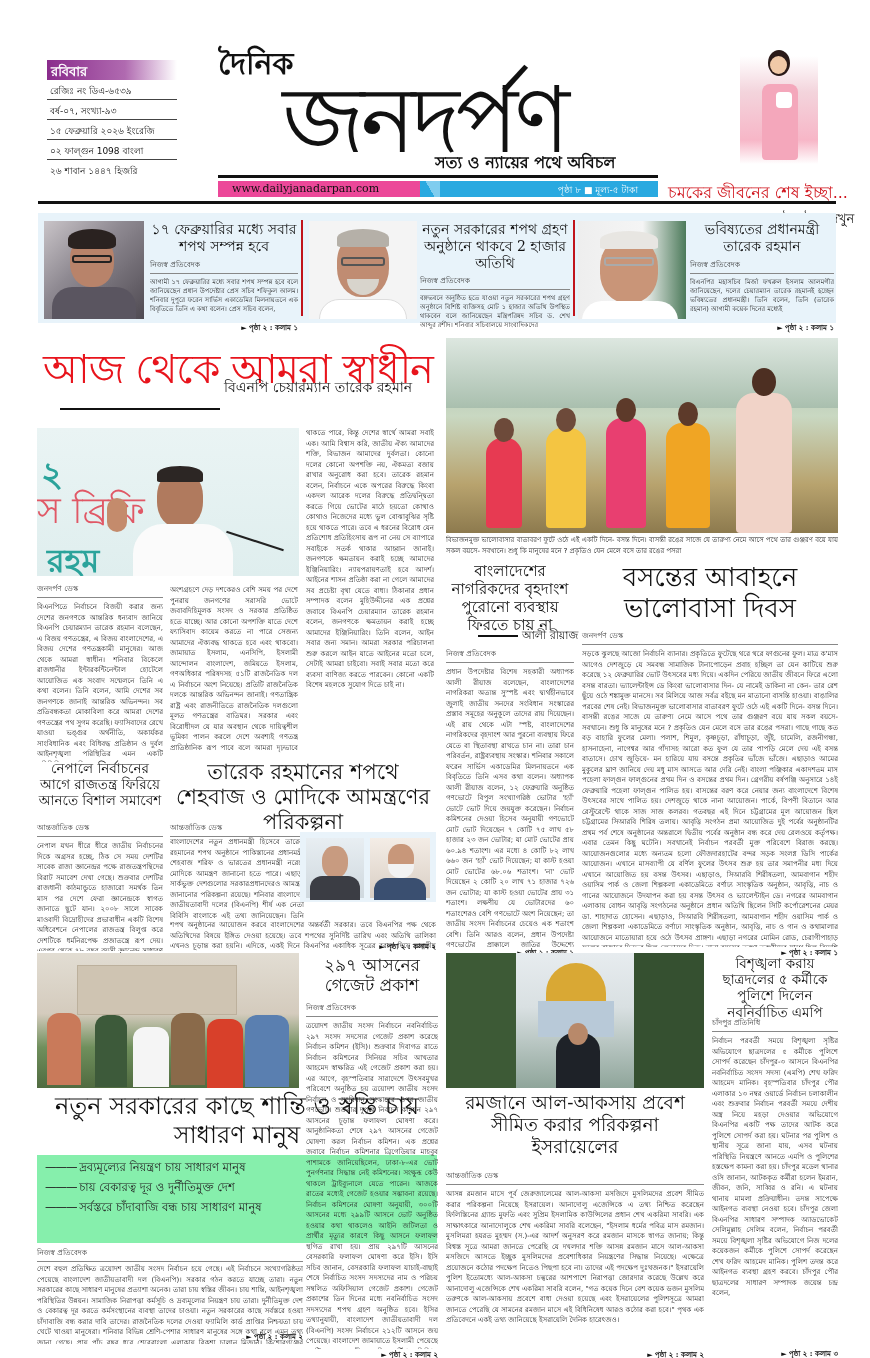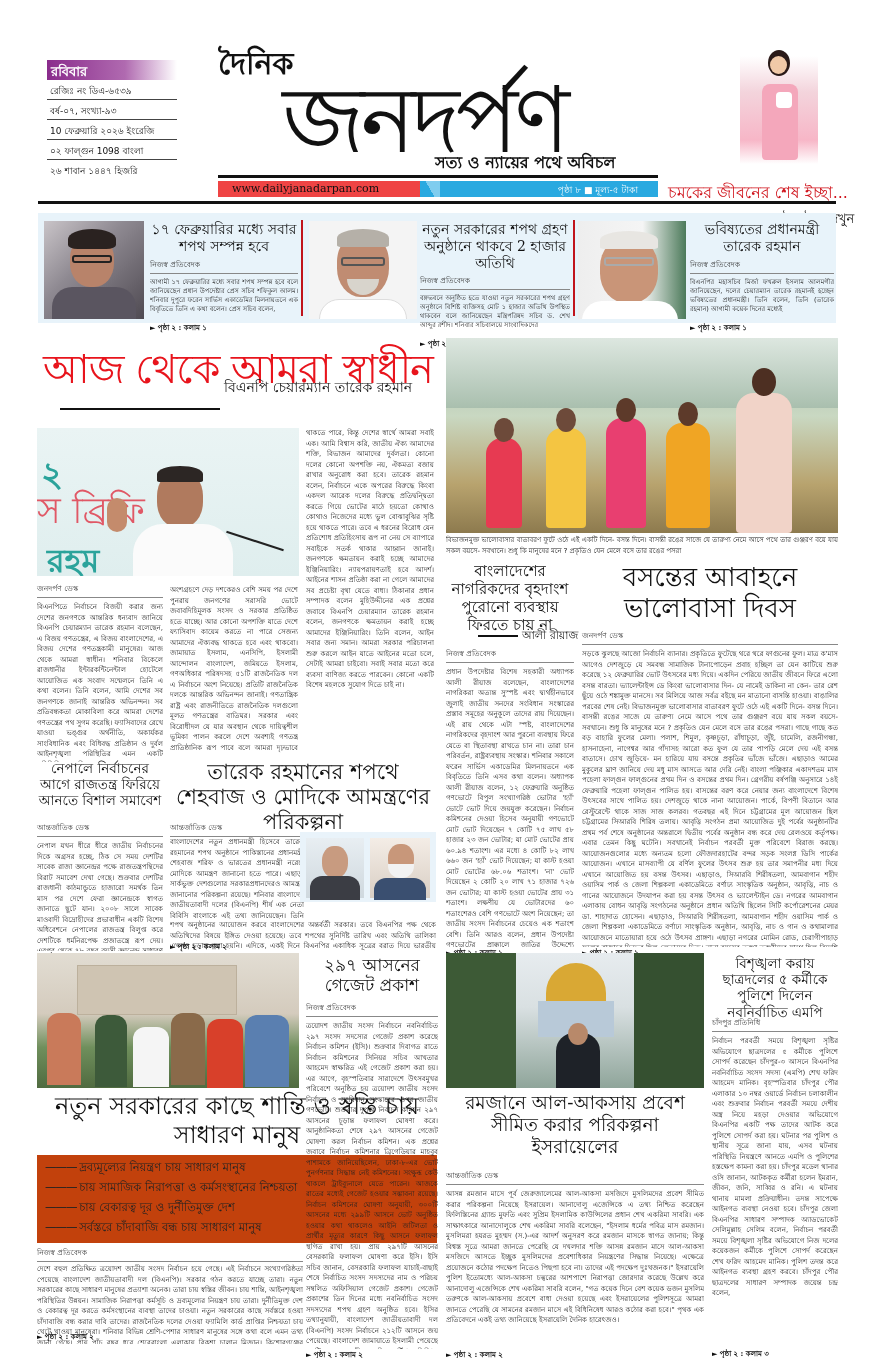--- a/index.html
+++ b/index.html
@@ -1,42 +1,42 @@
 <!DOCTYPE html>
 <html><head>
 <meta charset="utf-8">
 <style>
 *{box-sizing:border-box;margin:0;padding:0}
 body{width:870px;height:1358px;background:#fff;font-family:"DejaVu Sans",sans-serif;color:#111;position:relative;overflow:hidden}
 .abs{position:absolute}
 .body-text{font-size:7px;line-height:10.5px;color:#222;text-align:justify;overflow:hidden}
 .byline{font-size:7.5px;color:#333;border-bottom:1px solid #888;padding-bottom:2px;margin-bottom:4px}
-.cont{font-size:7px;font-weight:bold;text-align:left;color:#111}
+.cont{font-size:7px;font-weight:bold;text-align:right;color:#111}
 .head{font-family:"DejaVu Serif",serif;text-align:center;color:#111;line-height:1.2}
 .photo{position:absolute;overflow:hidden}
 
 .dayband{background:linear-gradient(90deg,#8a2c8c,#b06ab0 60%,#fff);color:#fff;font-weight:bold;font-size:13px;padding:2px 4px;height:20px}
 .infoline{font-size:9px;padding:4px 3px;border-bottom:1.5px solid #444;height:20px;white-space:nowrap}
 .logo-small{font-family:"DejaVu Serif",serif;font-size:30px;font-weight:bold}
 .logo-big{font-family:"DejaVu Sans",sans-serif;font-size:92px;font-weight:400;letter-spacing:-4px;line-height:90px}
-.urlbar{background:#ef4444;height:16px;color:#111;font-family:"DejaVu Serif",serif;font-size:11px;padding:1px 14px}
+.urlbar{background:#ec4899;height:16px;color:#111;font-family:"DejaVu Serif",serif;font-size:11px;padding:1px 14px}
 .pricebar{background:#29a9e0;height:16px;color:#fff;font-size:9px;padding:2px 20px;text-align:right}
 .teaser-row{background:#e8f3fa}
 .teaser-h{font-size:14px}
 .sub-bullets div{font-size:11.5px;line-height:20px;color:#222}
 .red-h{color:#e8141c;font-family:"DejaVu Serif",serif;font-size:40px;font-weight:normal;letter-spacing:-1px}
 </style>
 </head>
 <body>
 
 <div class="abs" style="left:47px;top:60px;width:130px">
   <div class="dayband">রবিবার</div>
   <div class="infoline">রেজিঃ নং ডিএ-৬৫৩৯</div>
   <div class="infoline">বর্ষ-০৭, সংখ্যা-৯৩</div>
-  <div class="infoline">10 ফেব্রুয়ারি ২০২৬ ইংরেজি</div>
+  <div class="infoline">১৫ ফেব্রুয়ারি ২০২৬ ইংরেজি</div>
   <div class="infoline">০২ ফাল্গুন 1098 বাংলা</div>
   <div class="infoline" style="border-bottom:none">২৬ শাবান ১৪৪৭ হিজরি</div>
 </div>
 
 <div class="abs logo-small" style="left:218px;top:40px">দৈনিক</div>
 <div class="abs logo-big" style="left:214px;top:76px;width:420px;text-align:center">জনদর্পণ</div>
 <div class="abs" style="left:435px;top:150px;font-family:'DejaVu Serif',serif;font-size:16px;font-weight:bold">সত্য ও ন্যায়ের পথে অবিচল</div>
 <div class="abs" style="left:218px;top:175px;width:440px;height:3px;background:#111"></div>
 <div class="abs urlbar" style="left:218px;top:181px;width:210px">www.dailyjanadarpan.com</div>
 <div class="abs" style="left:420px;top:181px;width:20px;height:16px;background:linear-gradient(60deg,#29a9e0 50%,#7fcdef 50%)"></div>
@@ -179,23 +179,22 @@
   <div style="position:absolute;left:40px;top:12px;width:160px;height:50px;background:#cfc4b2;border:1px solid #bcb09c"></div>
   <div style="position:absolute;left:10px;top:60px;width:34px;height:72px;background:#c97a5a;border-radius:12px 12px 0 0"></div>
   <div style="position:absolute;left:58px;top:62px;width:32px;height:72px;background:#3d5a3a;border-radius:12px 12px 0 0"></div>
   <div style="position:absolute;left:96px;top:74px;width:36px;height:60px;background:#f5f5f5;border-radius:12px 12px 0 0"></div>
   <div style="position:absolute;left:134px;top:60px;width:34px;height:72px;background:#8a6a4a;border-radius:12px 12px 0 0"></div>
   <div style="position:absolute;left:170px;top:66px;width:36px;height:70px;background:#d8402a;border-radius:12px 12px 0 0"></div>
   <div style="position:absolute;left:208px;top:62px;width:44px;height:72px;background:#5a7fb0;border-radius:12px 12px 0 0"></div>
 </div>
 
 <div class="abs head" style="left:37px;top:1092px;width:400px;font-size:24px">নতুন সরকারের কাছে শান্তি ও স্বস্তি চায় সাধারণ মানুষ</div>
-<div class="abs sub-bullets" style="left:37px;top:1155px;width:400px;height:88px;background:#c2410c;padding:2px 8px">
+<div class="abs sub-bullets" style="left:37px;top:1155px;width:400px;height:88px;background:#86efac;padding:2px 8px">
   <div><span style="letter-spacing:-1px">——— </span><span>দ্রব্যমূল্যের নিয়ন্ত্রণ চায় সাধারণ মানুষ</span></div>
-  <div><span style="letter-spacing:-1px">——— </span><span>চায় সামাজিক নিরাপত্তা ও কর্মসংস্থানের নিশ্চয়তা</span></div>
   <div><span style="letter-spacing:-1px">——— </span><span>চায় বেকারত্ব দূর ও দুর্নীতিমুক্ত দেশ</span></div>
   <div><span style="letter-spacing:-1px">——— </span><span>সর্বস্তরে চাঁদাবাজি বন্ধ চায় সাধারণ মানুষ</span></div>
 </div>
 <div class="abs" style="left:37px;top:1247px;width:266px">
   <div class="byline">নিজস্ব প্রতিবেদক</div>
 </div>
 <div class="abs body-text" style="left:37px;top:1264px;width:266px;height:80px">দেশে বহুল প্রতিক্ষিত ত্রয়োদশ জাতীয় সংসদ নির্বাচন হয়ে গেছে। এই নির্বাচনে সংখ্যাগরিষ্ঠতা পেয়েছে বাংলাদেশ জাতীয়তাবাদী দল (বিএনপি)। সরকার গঠন করতে যাচ্ছে তারা। নতুন সরকারের কাছে সাধারণ মানুষের প্রত্যাশা অনেক। তারা চায় স্বস্তির জীবন। চায় শান্তি, আইনশৃঙ্খলা পরিস্থিতির উন্নয়ন। সামাজিক নিরাপত্তা কর্মসূচি ও দ্রব্যমূল্যের নিয়ন্ত্রণ চায় তারা। দুর্নীতিমুক্ত দেশ ও বেকারত্ব দূর করতে কর্মসংস্থানের ব্যবস্থা তাদের চাওয়া। নতুন সরকারের কাছে সর্বস্তরে হওয়া চাঁদাবাজি বন্ধ করার দাবি তাদের। রাজনৈতিক দলের দেওয়া ফ্যামিলি কার্ড প্রাপ্তির নিশ্চয়তা চায় খেটে খাওয়া মানুষেরা। শনিবার বিভিন্ন শ্রেণি-পেশার সাধারণ মানুষের সঙ্গে কথা বলে এমন তথ্য জানা গেছে। প্রায় পাঁচ বছর ধরে শেরেবাংলা এলাকায় রিকশা চালান মিজান। কিশোরগঞ্জের তাড়াইলে তার বাড়ি। রিকশাচালক মিজান বলেন, 'তারা (বিএনপি) তো</div>
 <div class="abs cont" style="left:37px;top:1331px;width:266px">► পৃষ্ঠা ২ : কলাম ২</div>
 
 <div class="abs head" style="left:306px;top:955px;width:132px;font-size:17px">২৯৭ আসনের গেজেট প্রকাশ</div>

